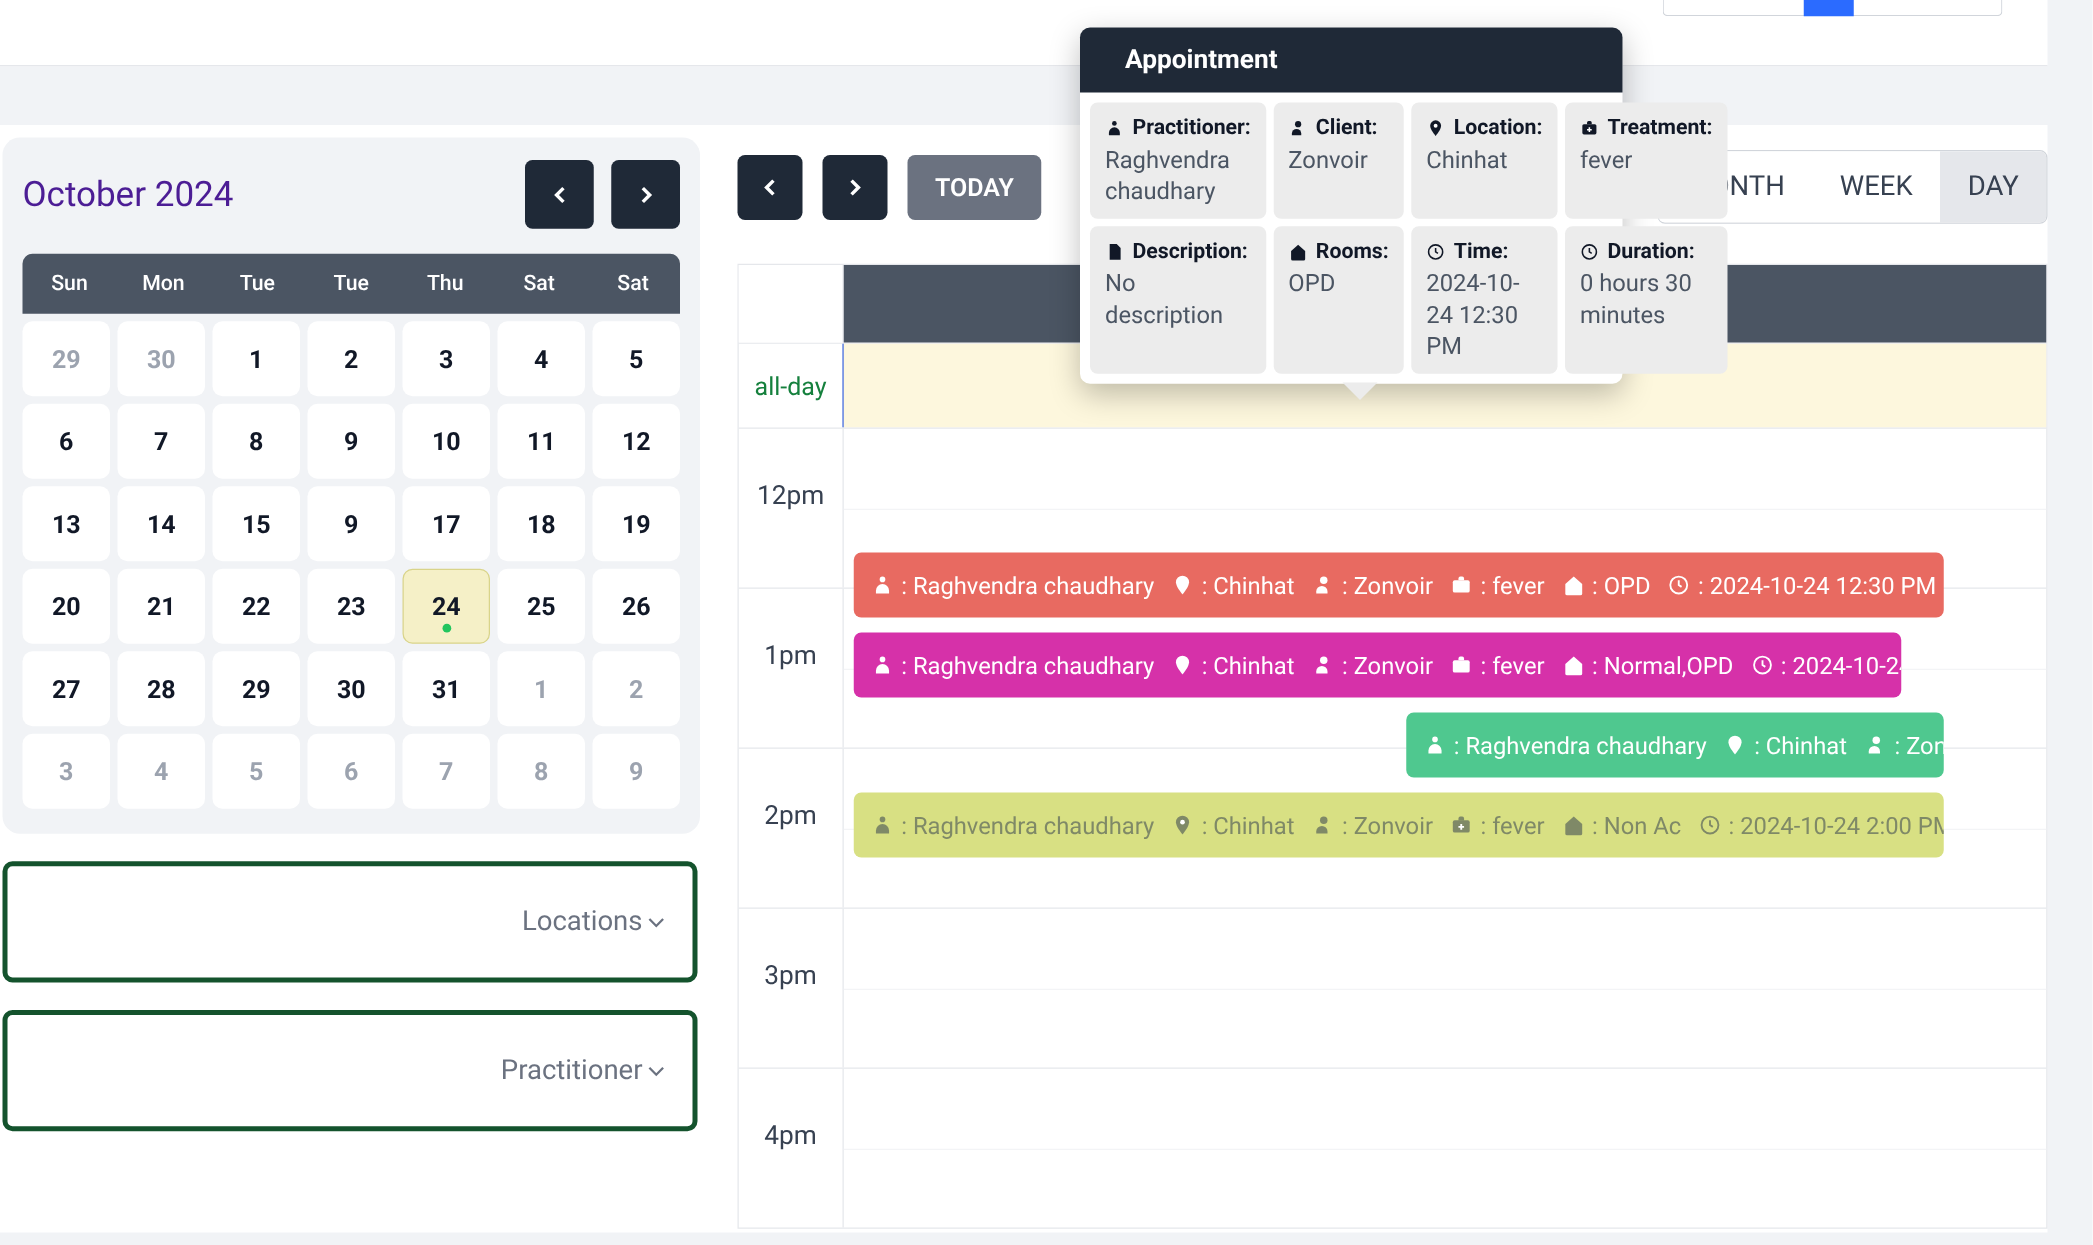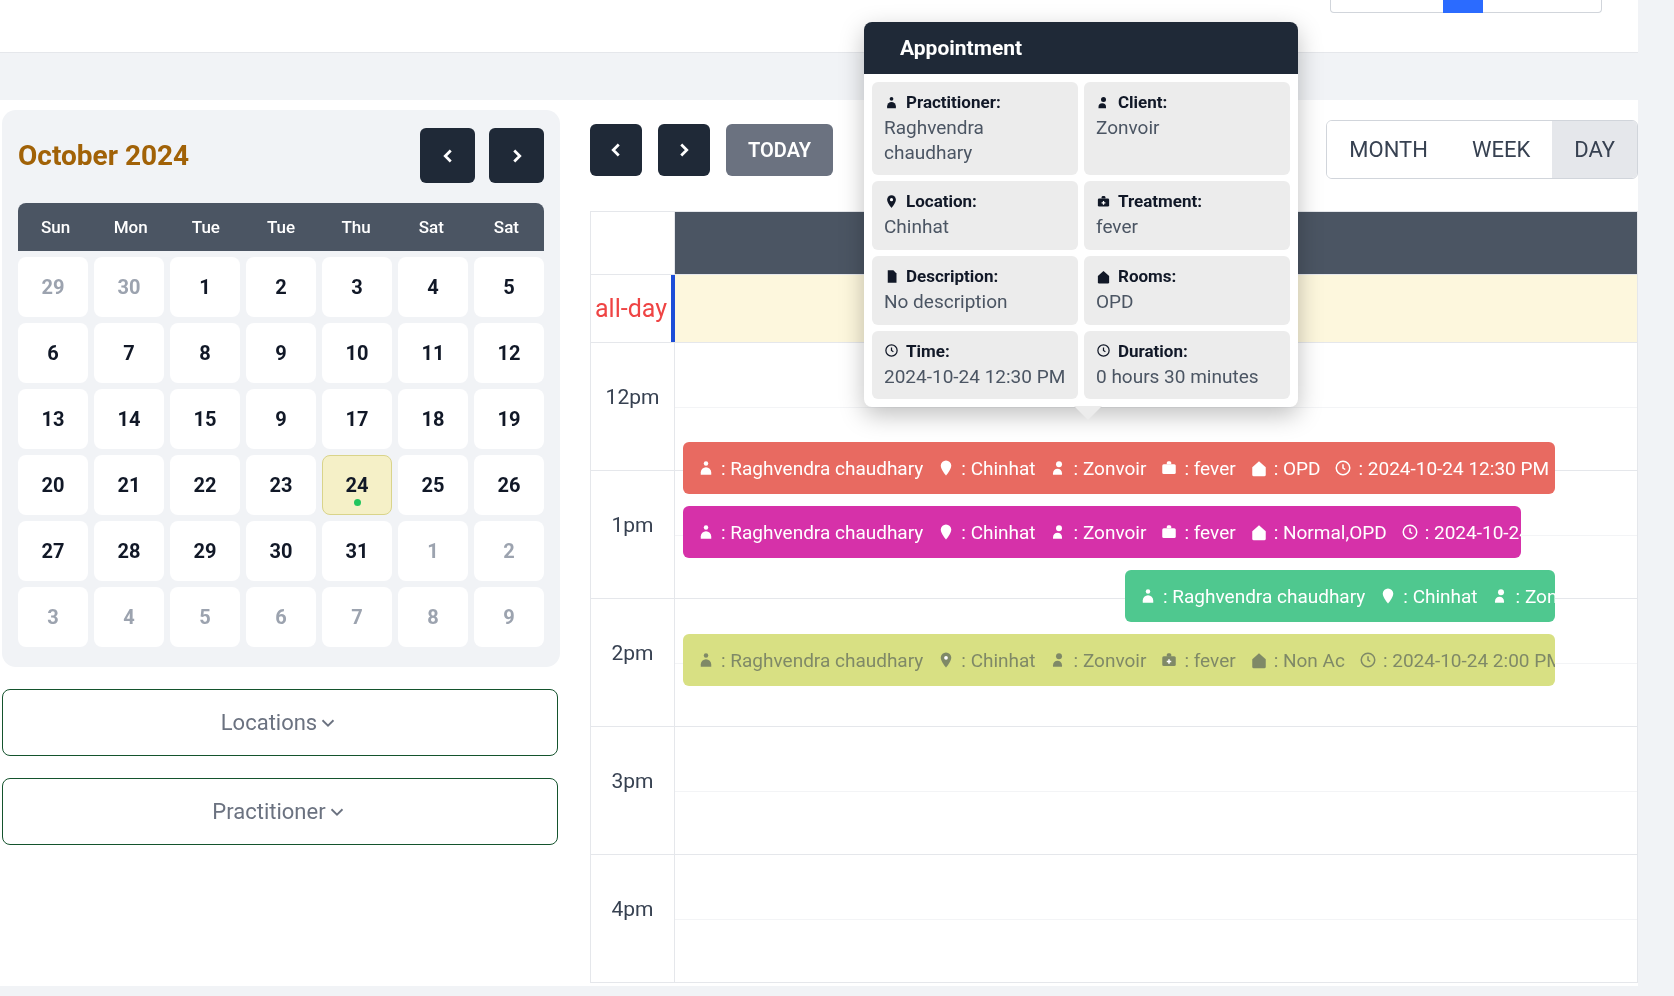--- a/index.html
+++ b/index.html
@@ -4,61 +4,61 @@
 <style>
 *{box-sizing:border-box;margin:0;padding:0;font-family:-apple-system,BlinkMacSystemFont,"Segoe UI",Roboto,sans-serif}
 body{background:#f1f3f6;padding:0;width:1674px;height:996px;overflow:hidden;position:relative}
 .topbar{position:absolute;top:0;left:0;right:36px;height:53px;background:#fff;border-bottom:1px solid #e5e7eb}
 .blue-box{position:absolute;top:0;right:155px;width:40px;height:13px;background:#2b6bff}
 .blue-border{position:absolute;top:0;right:36px;width:272px;height:13px;border:1px solid #d1d5db;border-top:none;border-radius:0 0 4px 4px}
 .main{position:absolute;top:100px;left:0;right:36px;bottom:10px;background:#fff;display:flex;gap:30px}
 .left{width:560px;flex-shrink:0}
 .cal-card{margin:10px 0 0 2px;background:#f1f3f6;border-radius:14px;padding:18px 16px 20px}
 .cal-head{display:flex;align-items:center;justify-content:space-between;margin-bottom:20px}
-.cal-title{font-size:28px;font-weight:700;color:#a16207}
+.cal-title{font-size:28px;font-weight:400;color:#4c1d95}
 .cal-nav{display:flex;gap:14px}
 .nav-btn{width:55px;height:55px;background:#1f2937;border:none;border-radius:6px;color:#fff;display:flex;align-items:center;justify-content:center;cursor:pointer}
 .nav-btn svg{width:22px;height:22px}
 .dow{display:grid;grid-template-columns:repeat(7,1fr);background:#4b5563;border-radius:8px 8px 0 0;overflow:hidden}
 .dow div{text-align:center;padding:14px 0;color:#fff;font-size:17px;font-weight:500}
 .days{display:grid;grid-template-columns:repeat(7,1fr);gap:6px;margin-top:6px}
 .day{background:#fff;border-radius:8px;height:60px;display:flex;align-items:center;justify-content:center;font-size:20px;font-weight:700;color:#111827;cursor:pointer;position:relative}
 .day.muted{color:#9ca3af}
 .day.today{background:#f5f0c7;border:1px solid #d9d48a}
 .dot{position:absolute;bottom:8px;width:7px;height:7px;border-radius:50%;background:#22c55e}
-.filter{margin:22px 2px 0;background:#fff;border:1px solid #14532d;border-radius:8px;padding:20px 18px;display:flex;align-items:center;justify-content:center;cursor:pointer}
+.filter{margin:22px 2px 0;background:#fff;border:4px solid #14532d;border-radius:8px;padding:32px 18px;display:flex;align-items:center;justify-content:flex-end;cursor:pointer}
 .filter span{color:#6b7280;font-size:22px}
 .chev{width:22px;height:22px;stroke:#6b7280}
 .right{flex:1;padding-top:20px;position:relative}
 .sched-head{display:flex;align-items:center;gap:16px;margin-bottom:32px}
 .sched-nav{display:flex;gap:16px}
 .sched-nav .nav-btn{width:52px;height:52px}
 .today-btn{height:52px;padding:0 22px;background:#6b7280;color:#fff;border:none;border-radius:6px;font-size:20px;font-weight:600;cursor:pointer}
 .view-tabs{margin-left:auto;display:flex;border:1px solid #d1d5db;border-radius:6px;overflow:hidden}
 .view-tab{padding:16px 22px;font-size:22px;color:#374151;background:#fff;cursor:pointer;border:none}
 .view-tab.active{background:#e5e7eb}
 .grid-wrap{border:1px solid #e5e7eb}
 .grid-top{height:62px;display:flex}
 .grid-top .gutter{width:84px;border-right:1px solid #e5e7eb;background:#fff}
 .grid-top .rest{flex:1;background:#4b5563}
 .allday{height:68px;display:flex;border-top:1px solid #e5e7eb}
-.allday .gutter{width:84px;border-right:4px solid #1d4ed8;display:flex;align-items:center;justify-content:center;font-size:25px;color:#ef4444}
+.allday .gutter{width:84px;border-right:1px solid #1d4ed8;display:flex;align-items:center;justify-content:center;font-size:20px;color:#15803d}
 .allday .rest{flex:1;background:#fdf7dd}
 .hours{position:relative}
 .hour-row{height:128px;display:flex;border-top:1px solid #e5e7eb}
 .hour-row .gutter{width:84px;border-right:1px solid #e5e7eb;display:flex;align-items:flex-start;justify-content:center;padding-top:42px;font-size:21px;color:#374151}
 .hour-row .rest{flex:1;position:relative}
 .hour-row .half{position:absolute;top:50%;left:0;right:0;height:0;border-top:1px solid #f3f4f6}
 .events{position:absolute;top:0;left:84px;right:0;bottom:0}
 .evt{position:absolute;border-radius:6px;padding:0 14px;display:flex;align-items:center;gap:14px;color:#fff;font-size:19px;white-space:nowrap;overflow:hidden}
 .evt .seg{display:flex;align-items:center;gap:6px}
 .evt svg{width:18px;height:18px;flex-shrink:0}
 .popup{position:absolute;top:22px;left:864px;width:434px;background:#fff;border-radius:8px;box-shadow:0 8px 24px rgba(0,0,0,.25);z-index:10}
 .popup-h{background:#1f2937;color:#fff;padding:14px 36px;font-size:21px;font-weight:700;border-radius:8px 8px 0 0}
-.popup-b{padding:8px;display:grid;grid-template-columns:1fr 1fr;gap:6px}
+.popup-b{padding:8px;display:grid;grid-template-columns:1fr 1fr 1fr 1fr;gap:6px}
 .pcell{background:#ececec;border-radius:6px;padding:10px 12px}
 .plabel{display:flex;align-items:center;gap:7px;font-weight:700;color:#111827;font-size:17px;margin-bottom:4px}
 .plabel svg{width:15px;height:15px}
 .pval{color:#4b5563;font-size:19px;line-height:1.3}
 .arrow{position:absolute;bottom:-13px;left:210px;width:0;height:0;border-left:14px solid transparent;border-right:14px solid transparent;border-top:14px solid #ececec}
 </style>
 </head>
 <body>
 
 <div class="topbar">

